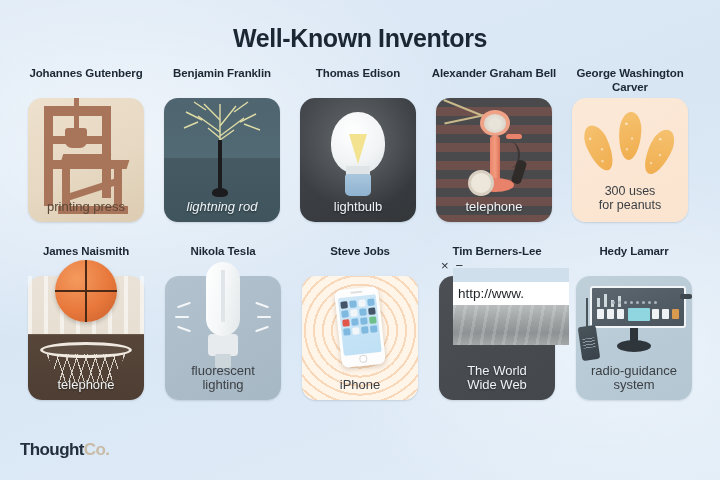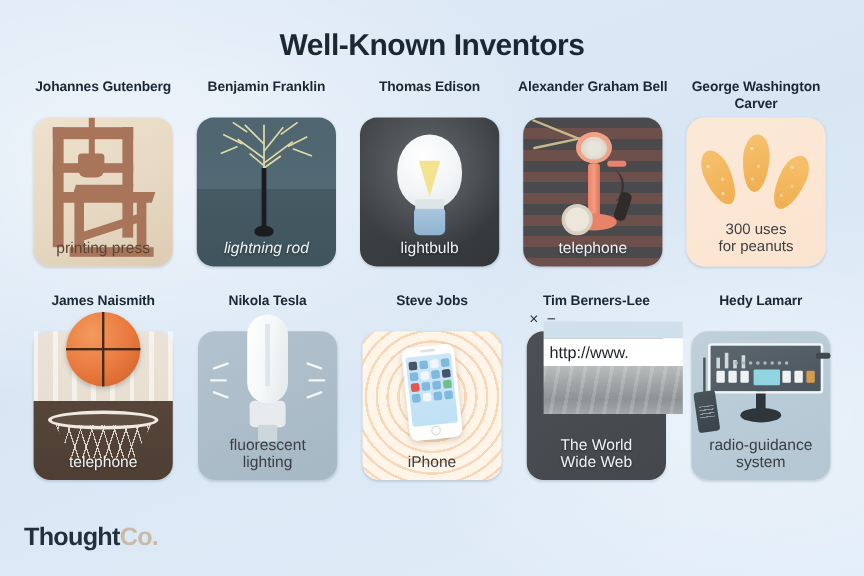--- a/index.html
+++ b/index.html
@@ -80,28 +80,28 @@
     line-height: 1.12;
     z-index: 6;
   }
   .label-light { color: #eef3f6; text-shadow: 0 1px 2px rgba(0,0,0,0.45); }
   .label-dark  { color: #3b3f44; }
   .label-brown { color: #5a4636; }
 
   
   .bg-press   { background: linear-gradient(155deg,#eee1cd 0%,#e6d8c2 55%,#ddccb2 100%); }
   .bg-storm   { background: linear-gradient(180deg,#4f6570 0%,#516a74 48%,#455a63 48.2%,#3f545c 100%); font-style: italic; }
-  .bg-dark    { background: linear-gradient(150deg,#44484c 0%,#3a3e42 60%,#33373a 100%); }
+  .bg-dark    { background: linear-gradient(150deg,#44484c 0%,#3a3e42 60%,#33373a 100%); border-radius: 15px; }
   .bg-stripe  {
     background:
       repeating-linear-gradient(180deg,
         #4a4a4d 0px, #4a4a4d 9px,
         #6d4f4c 9px, #6d4f4c 18px);
   }
-  .bg-peach   { background: linear-gradient(150deg,#fbe9d8 0%,#fbe4cf 100%); border-radius: 15px; }
+  .bg-peach   { background: linear-gradient(150deg,#fbe9d8 0%,#fbe4cf 100%); }
   .bg-court   { background: linear-gradient(180deg,#eae2d6 0%,#e7dfd2 47%,#574539 47.2%,#4e3e33 100%); }
   .bg-slate   { background: linear-gradient(150deg,#b2c2ce 0%,#a7b8c5 100%); }
   .bg-ripple  {
     background:
       repeating-radial-gradient(circle at 50% 44%,
         rgba(244,196,152,0.55) 0px, rgba(244,196,152,0.55) 2px,
         rgba(255,245,233,0.9) 2px, rgba(255,245,233,0.9) 9px),
       #fdf0e2;
   }
   .bg-browser { background: linear-gradient(150deg,#4c5055 0%,#44484c 100%); }
@@ -274,21 +274,21 @@
   .walkie { position:absolute; left:4px; top:50px; width:18px; height:34px; border-radius:3px;
             background: linear-gradient(160deg,#4a545b,#39424a); z-index:4; transform:rotate(-8deg); }
   .walkie-ant { position:absolute; left:10px; top:22px; width:2px; height:30px;
                 background:#4a545b; z-index:3; }
   .walkie-grid { position:absolute; left:3px; top:12px; width:12px; height:10px;
                  background: repeating-linear-gradient(0deg,#8d989f 0 1px, transparent 1px 3px); }
 
   
   .logo {
     position:absolute; left:20px; bottom:20px;
-    font-size:21px; font-weight:bold; letter-spacing:-0.6px;
+    font-size:17px; font-weight:bold; letter-spacing:-0.6px;
   }
   .logo .t1 { color:#232f3c; }
   .logo .t2 { color:#c9bba6; }
 </style>
 </head>
 <body>
 
 <div id="infographic">
 
   <div class="title">Well-Known Inventors</div>

